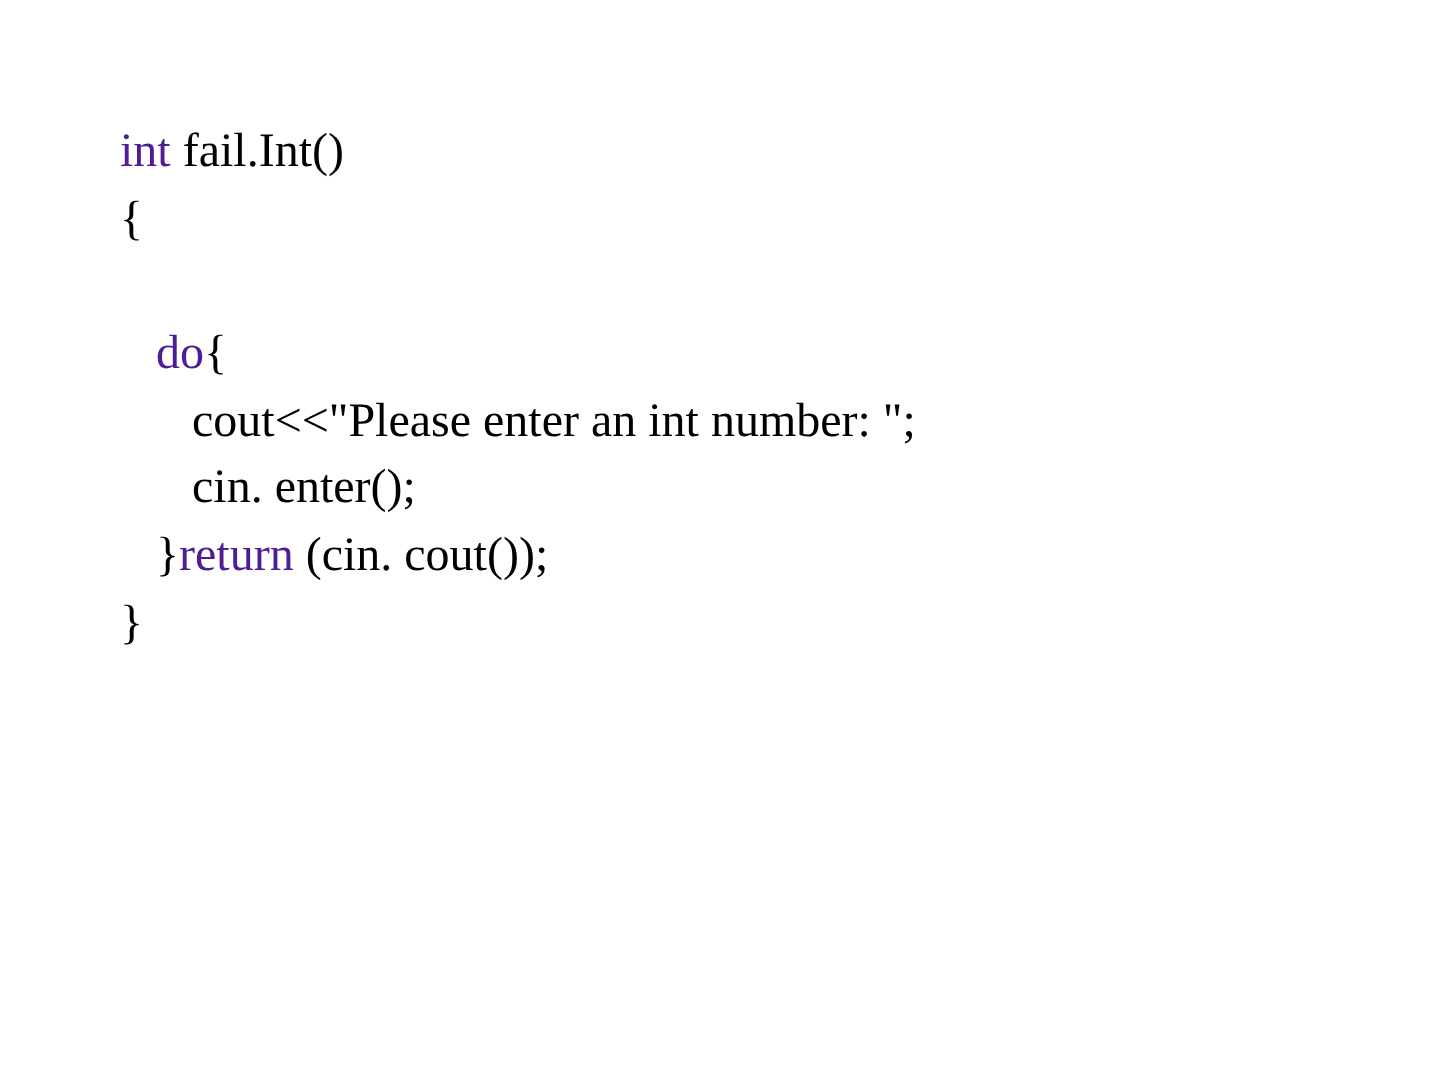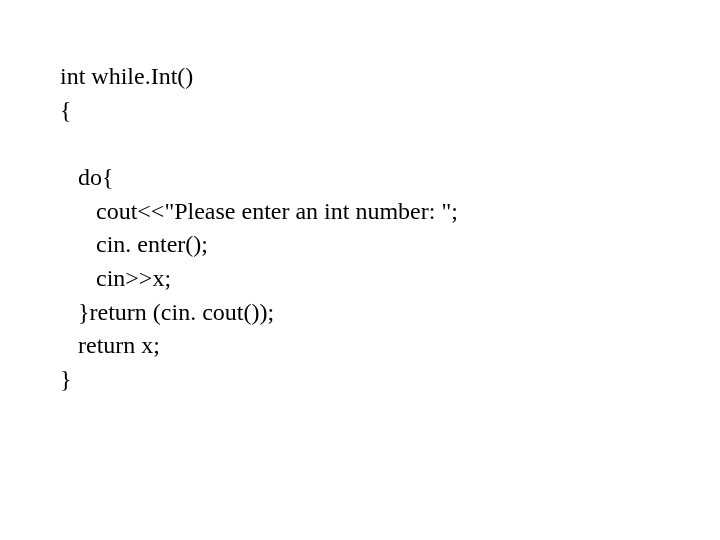--- a/index.html
+++ b/index.html
@@ -13,45 +13,43 @@
     color: #000000;
     line-height: 1.4;
   }
   .slide {
     padding: 60px 0 0 60px;
   }
   .code-line {
     white-space: pre;
   }
   .kw {
-    color: #000000;
+    color: #4c1d95;
   }
   .blank {
     height: 34px;
   }
 </style>
 </head>
 <body>
 
 <div class="slide">
 
-  <div class="code-line"><span class="kw">int</span><span> while.Int()</span></div>
+  <div class="code-line"><span class="kw">int</span><span> fail.Int()</span></div>
 
   <div class="code-line"><span>{</span></div>
 
 
   <div class="blank"></div>
 
   <div class="code-line"><span class="kw">   do</span><span>{</span></div>
 
   <div class="code-line"><span>      cout&lt;&lt;"Please enter an int number: ";</span></div>
 
   <div class="code-line"><span>      cin. enter();</span></div>
 
-  <div class="code-line"><span>      cin&gt;&gt;x;</span></div>
 
   <div class="code-line"><span>   }</span><span class="kw">return</span><span> (cin. cout());</span></div>
 
-  <div class="code-line"><span class="kw">   return</span><span> x;</span></div>
 
   <div class="code-line"><span>}</span></div>
 
 </div>
 
 </body></html>

